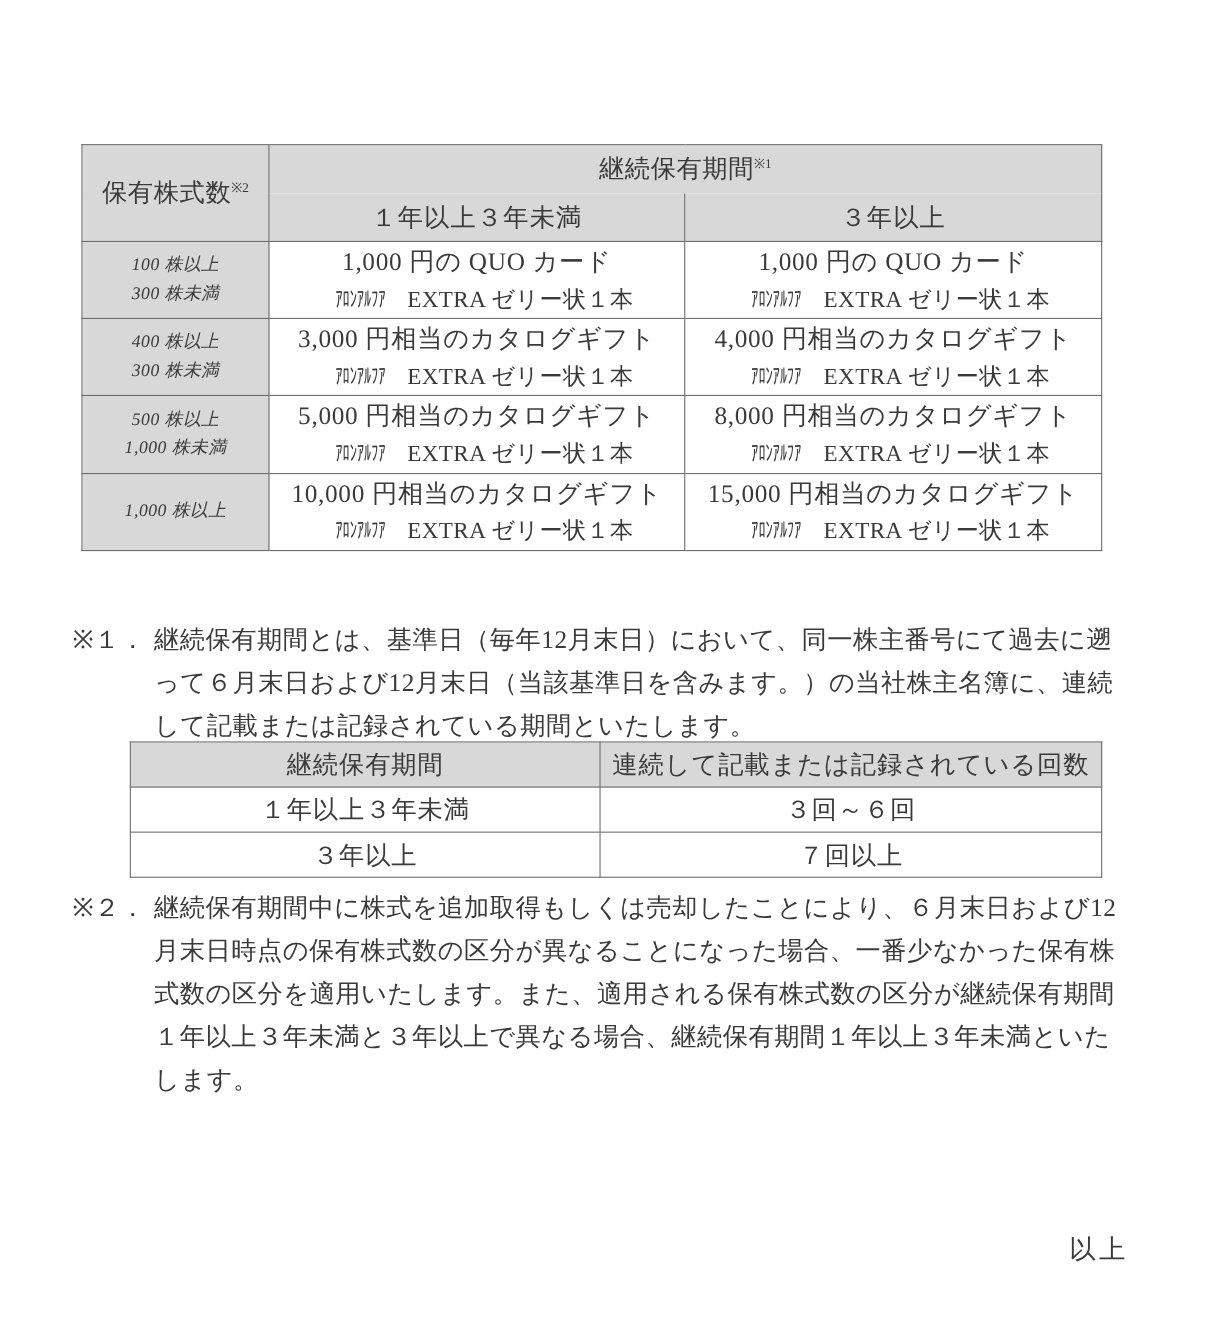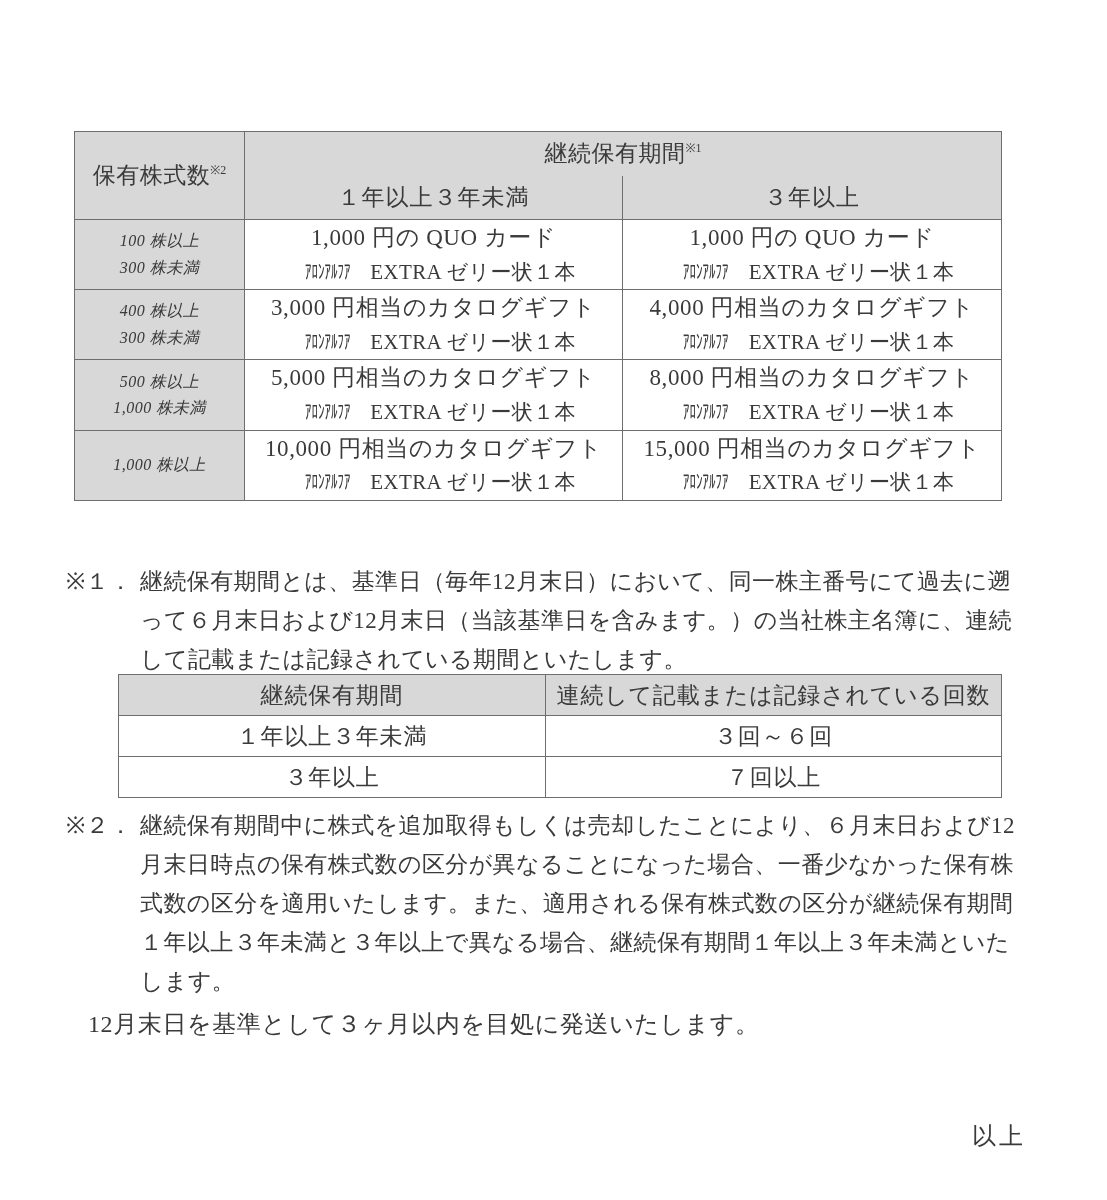--- a/index.html
+++ b/index.html
@@ -287,18 +287,17 @@
       </tr>
     </tbody>
   </table>
 
   <div class="note note-2">
     <span class="marker">※２．</span>
     <span class="body">継続保有期間中に株式を追加取得もしくは売却したことにより、６月末日および12月末日時点の保有株式数の区分が異なることになった場合、一番少なかった保有株式数の区分を適用いたします。また、適用される保有株式数の区分が継続保有期間１年以上３年未満と３年以上で異なる場合、継続保有期間１年以上３年未満といたします。</span>
   </div>
 
   <div class="section-3">
-    <span class="s3-line2">12月末日を基準として３ヶ月以内を目処に発送いたします。</span>
   </div>
 
   <div class="closing">以上</div>
 
 </div>
 
 </body></html>

